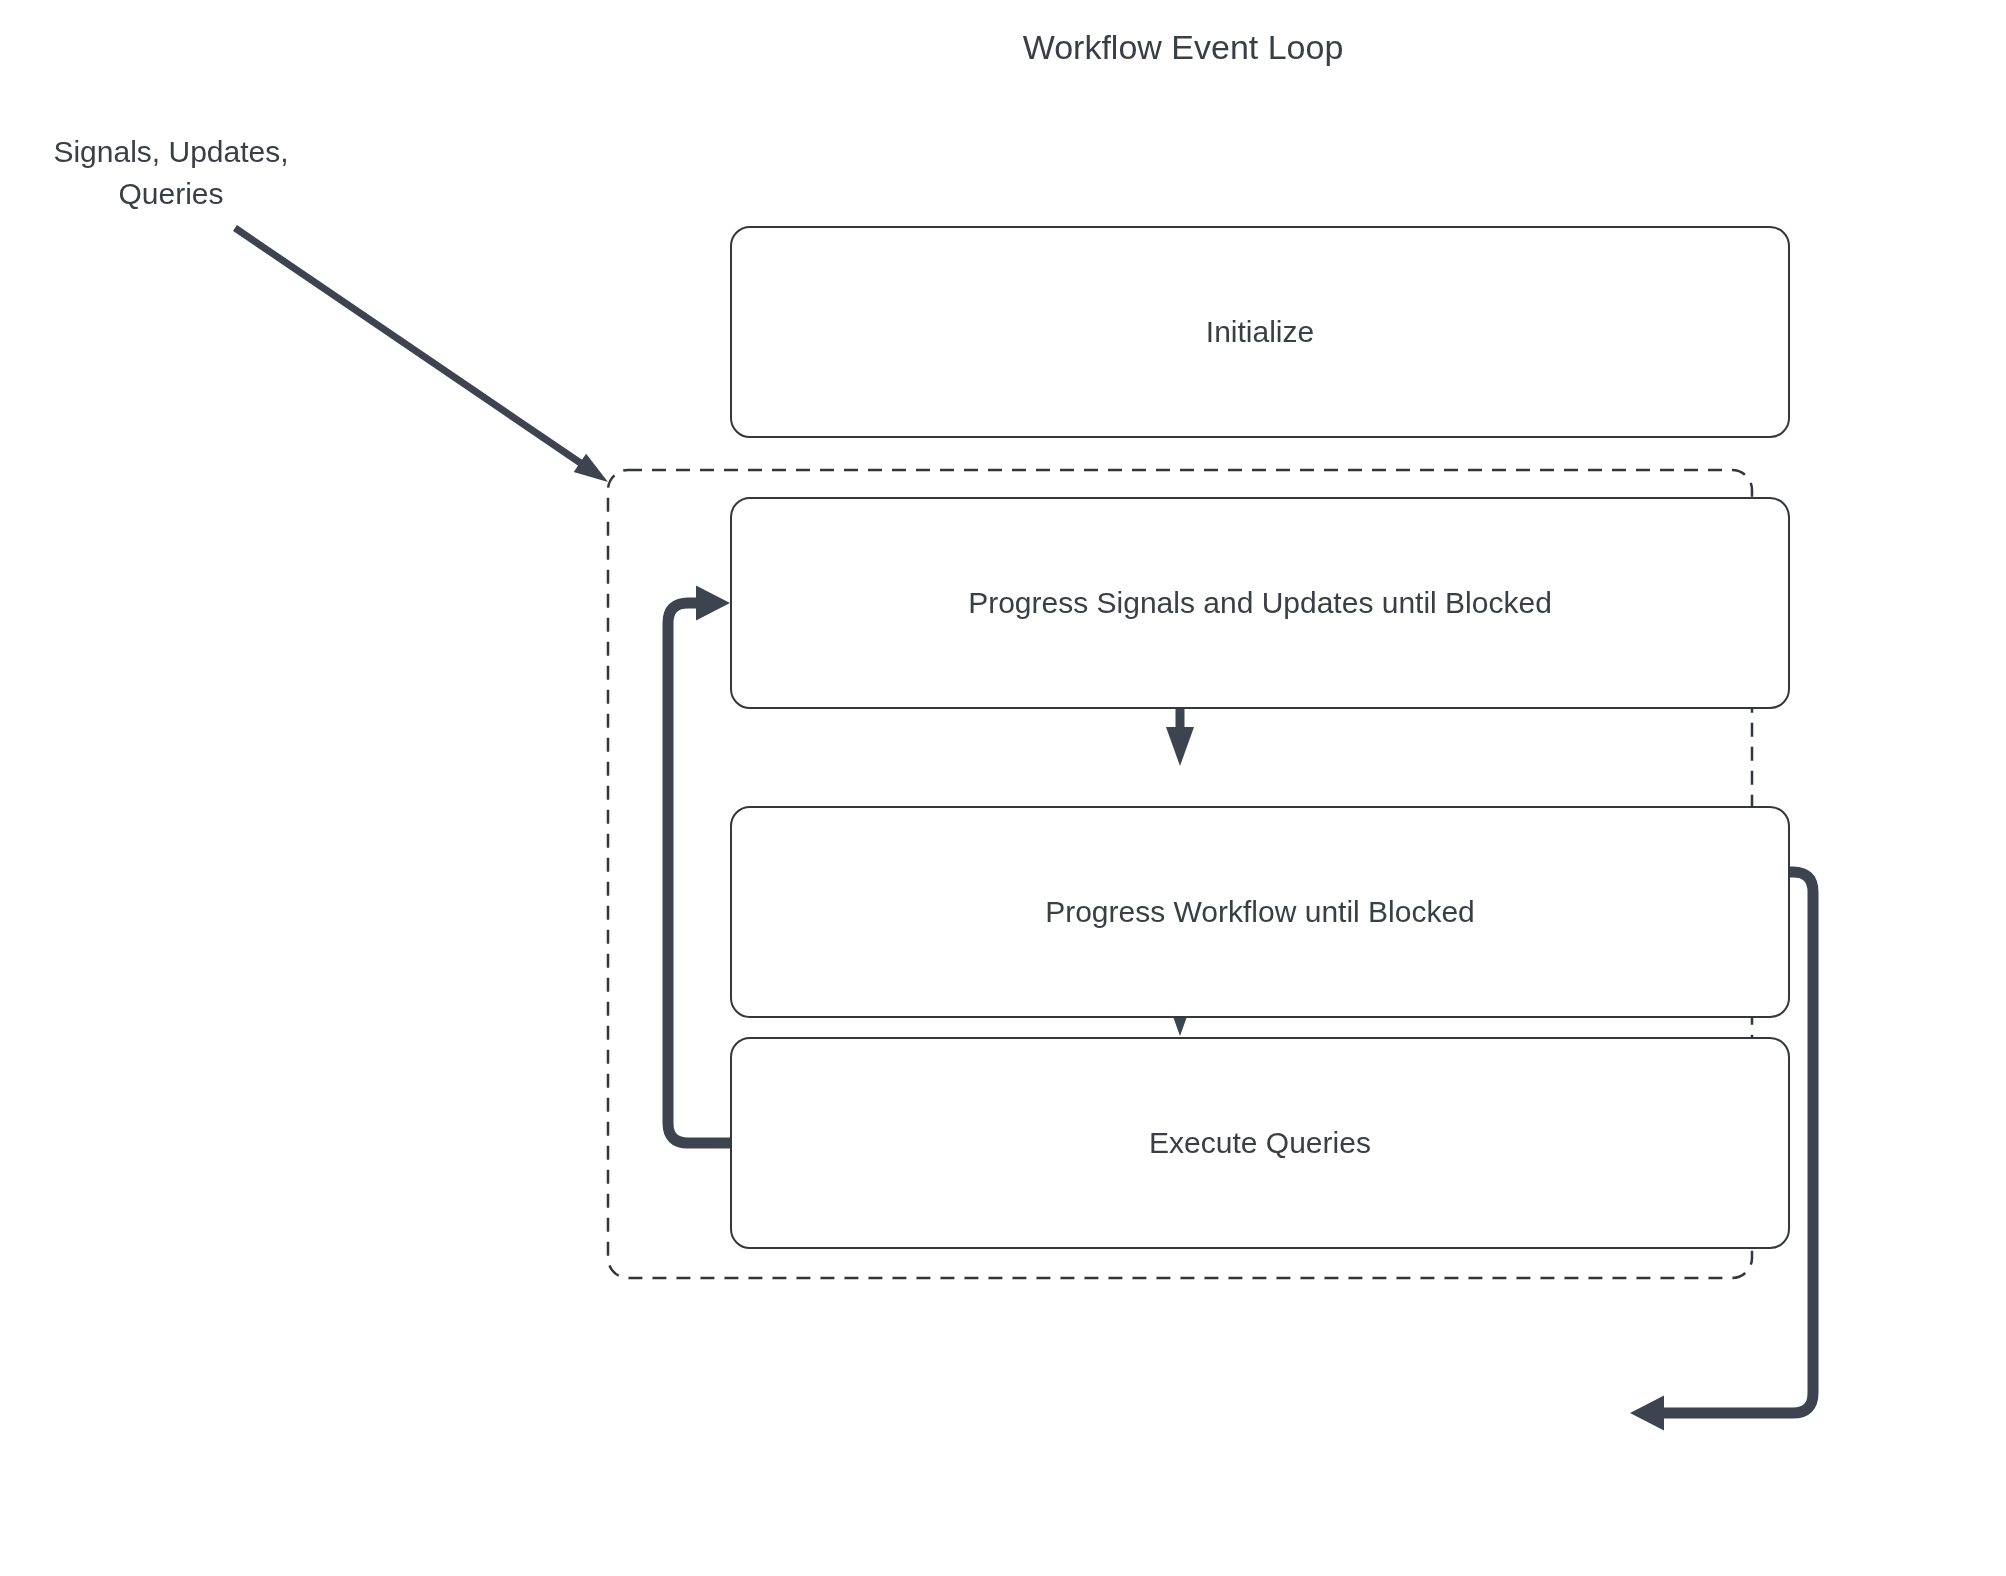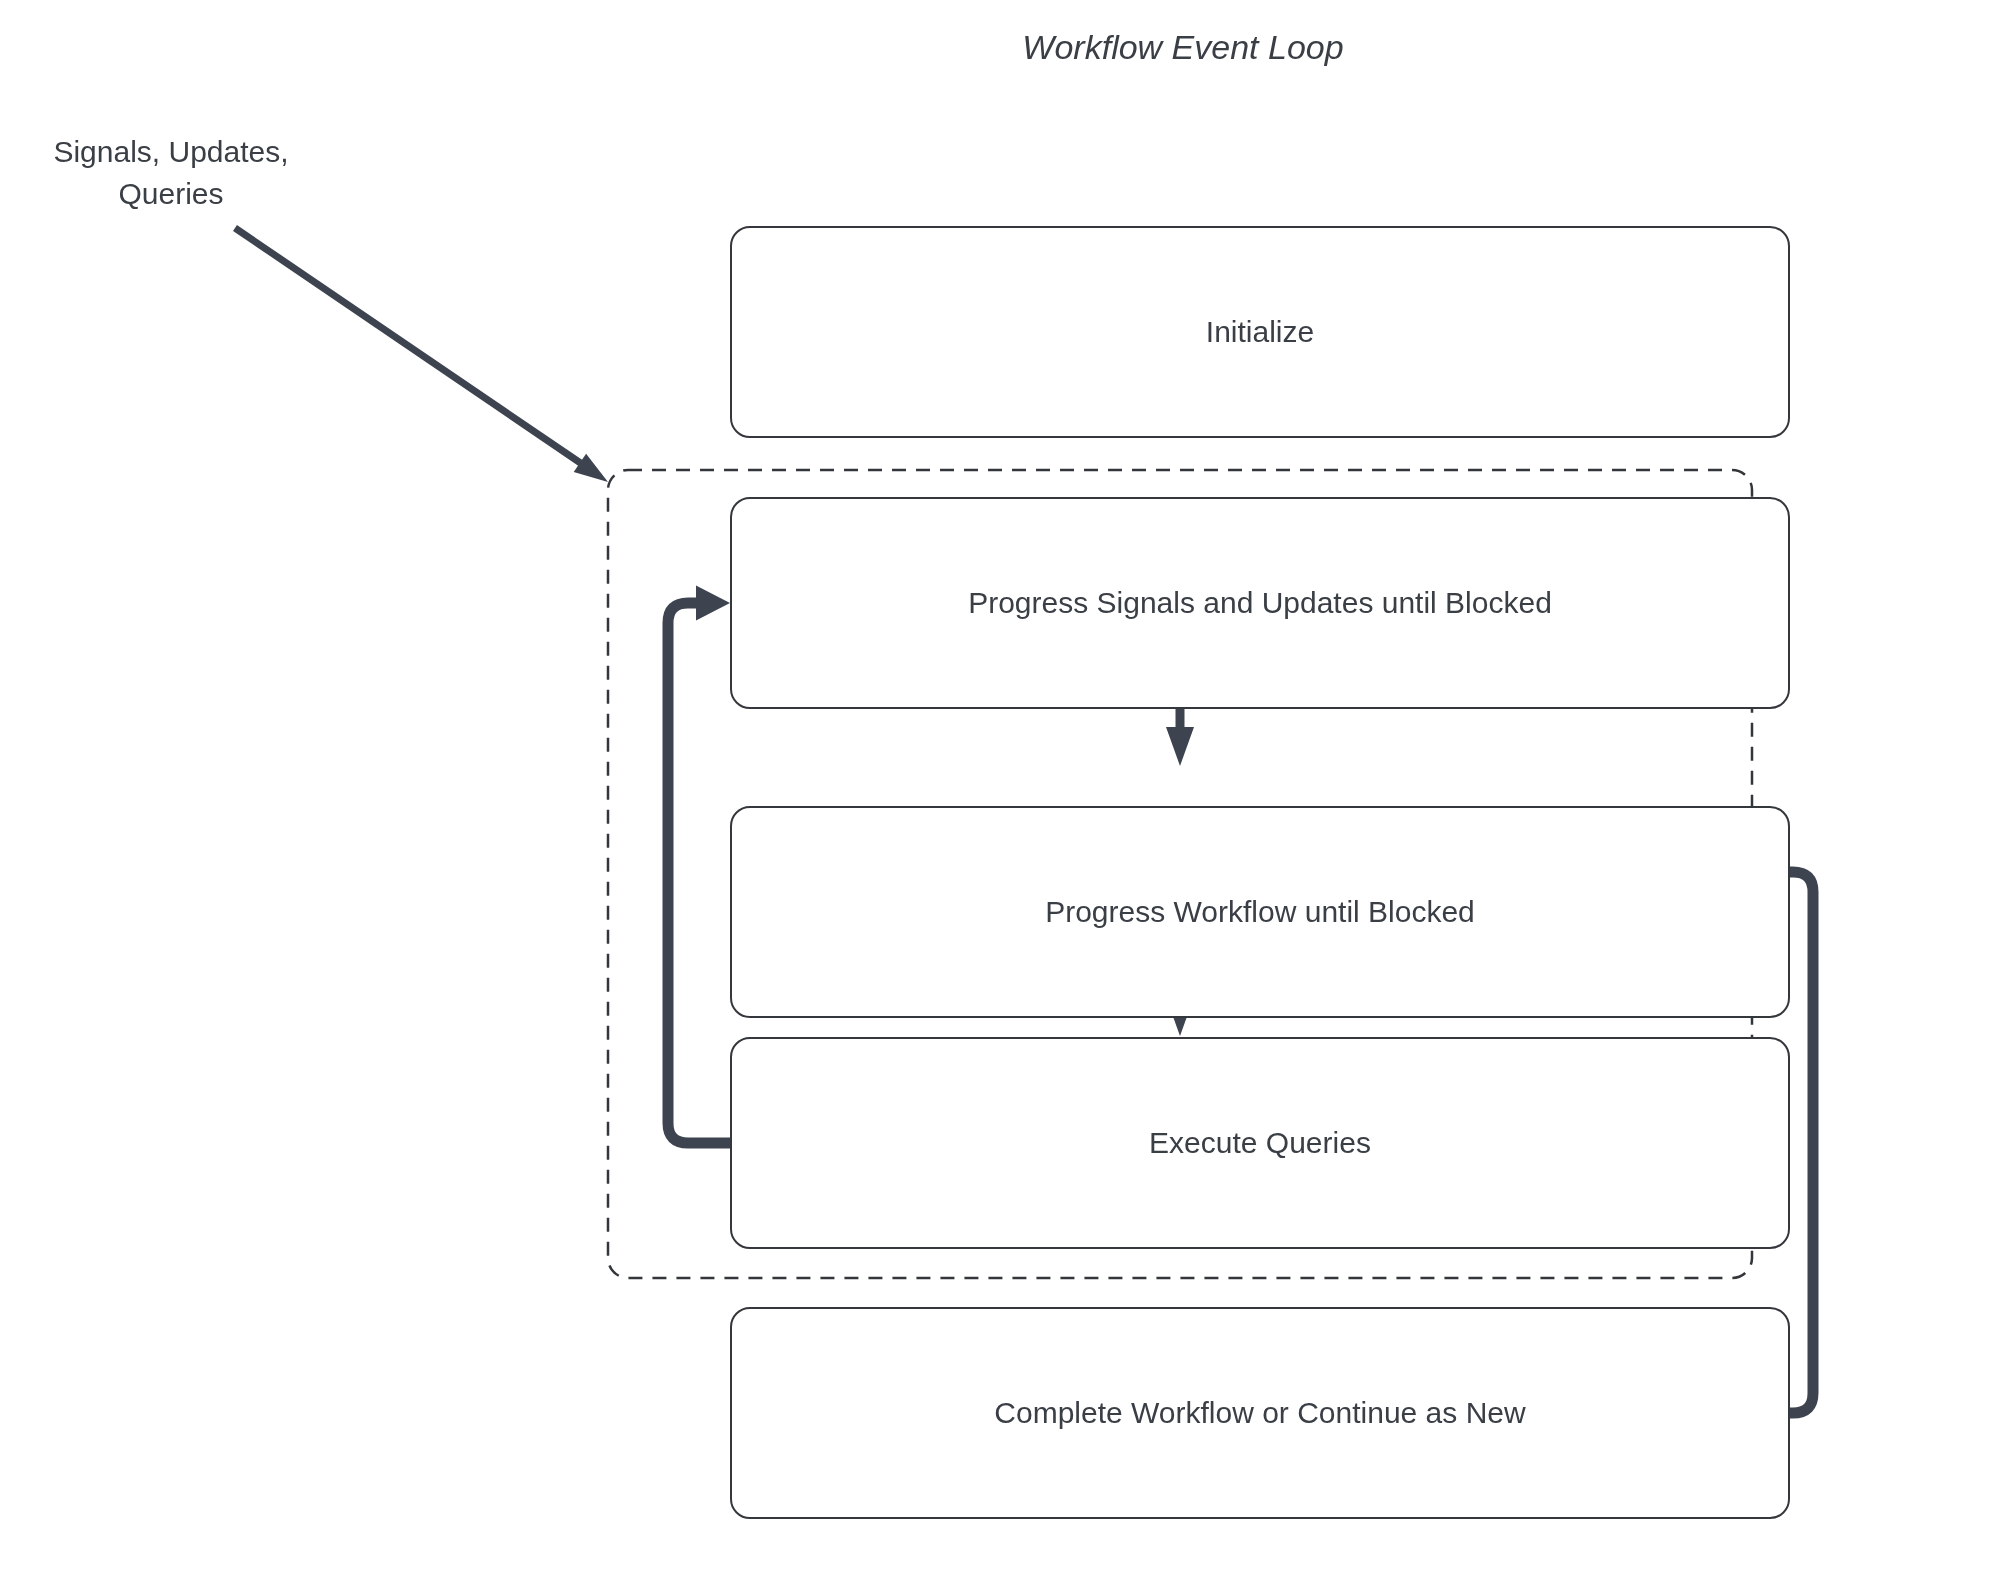--- a/index.html
+++ b/index.html
@@ -16,21 +16,20 @@
     color: #3a3e45;
     overflow: hidden;
   }
   .title {
     position: absolute;
     left: 733px;
     top: 28px;
     width: 900px;
     text-align: center;
     font-size: 34px;
-    font-style: italic;
     color: #3a3e45;
   }
   .annotation {
     position: absolute;
     left: 21px;
     top: 131px;
     width: 300px;
     text-align: center;
     font-size: 30px;
     line-height: 42px;
@@ -115,17 +114,14 @@
   </div>
 
   <div class="node node-progress-workflow">
     <span>Progress Workflow until Blocked</span>
   </div>
 
   <div class="node node-execute-queries">
     <span>Execute Queries</span>
   </div>
 
-  <div class="node node-complete">
-    <span>Complete Workflow or Continue as New</span>
-  </div>
 
 </div>
 
 </body></html>

